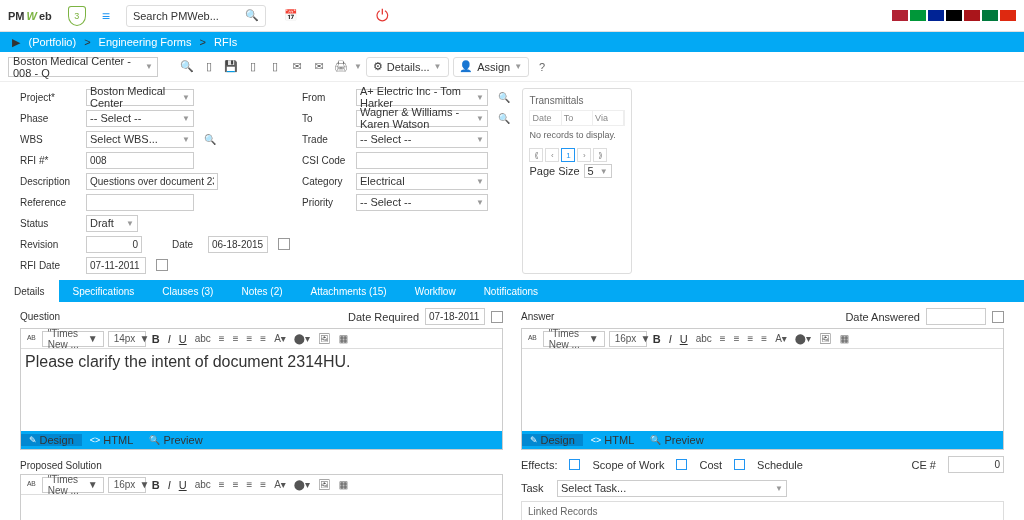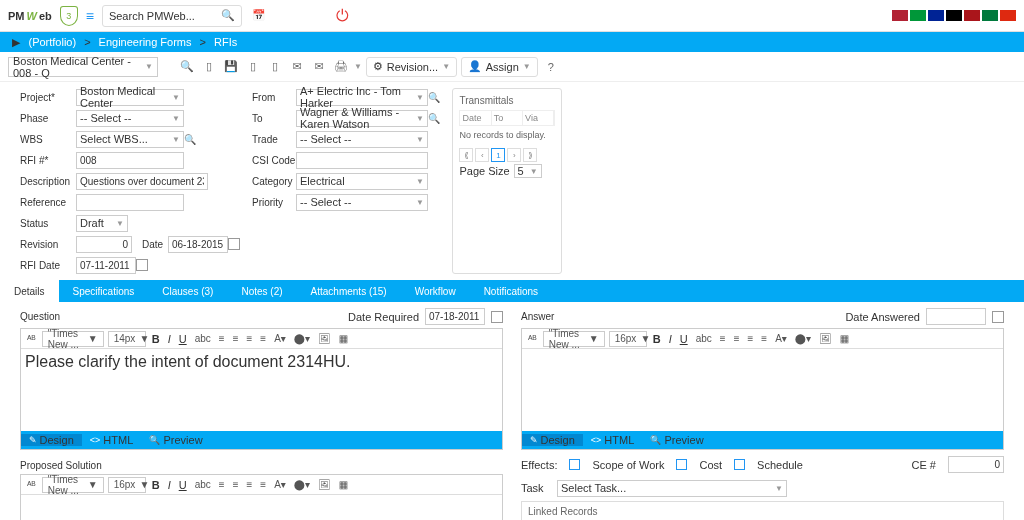--- a/index.html
+++ b/index.html
@@ -1,35 +1,35 @@
 <!DOCTYPE html>
 <html><head>
 <meta charset="utf-8">
 <style>
 *{box-sizing:border-box;margin:0;padding:0;font-family:Arial,sans-serif;font-size:11px;color:#333}
 body{background:#fff;width:1024px;height:520px;overflow:hidden}
-.topbar{display:flex;align-items:center;height:32px;padding:4px 8px;border-bottom:1px solid #e0e0e0;gap:8px}
+.topbar{display:flex;align-items:center;height:32px;padding:4px 8px;border-bottom:1px solid #e0e0e0;gap:16px}
 .logo{display:flex;align-items:center;gap:2px;font-weight:bold;font-size:17px}
 .logo .pm{color:#333}.logo .w{color:#7cb342;font-style:italic}.logo .eb{color:#333}
 .shield{width:18px;height:20px;border:1px solid #7cb342;border-radius:3px 3px 50% 50%;display:flex;align-items:center;justify-content:center;color:#7cb342;font-size:9px}
 .ham{color:#2196f3;font-size:14px;cursor:pointer}
 .search{border:1px solid #ddd;border-radius:3px;height:22px;padding:0 6px;width:140px;display:flex;align-items:center;justify-content:space-between;color:#aaa}
 .power{color:#e53935;font-size:16px;margin-left:60px}
 .flags{margin-left:auto;display:flex;gap:2px}
 .flag{width:16px;height:11px}
 .breadcrumb{background:#03a9f4;color:#fff;height:20px;display:flex;align-items:center;padding:0 8px;font-size:10px}
 .breadcrumb a{color:#fff;margin:0 4px}
 .breadcrumb span{margin:0 4px}
 .toolbar{height:30px;display:flex;align-items:center;padding:4px 8px;gap:4px;border-bottom:1px solid #eee}
 .project-sel{border:1px solid #ccc;height:20px;padding:0 4px;width:150px;font-size:10px;display:flex;align-items:center;justify-content:space-between}
 .tb-ico{width:18px;height:18px;display:flex;align-items:center;justify-content:center;color:#666;border-radius:2px;cursor:pointer}
 .tb-btn{border:1px solid #ddd;border-radius:3px;height:20px;padding:0 6px;display:flex;align-items:center;gap:4px;font-size:10px;color:#555;cursor:pointer}
 .form-area{display:flex;padding:6px 20px 2px;gap:12px}
 .col{display:flex;flex-direction:column;gap:3px}
-.row{display:flex;align-items:center;gap:0;height:18px}
+.row{display:flex;align-items:center;gap:10px;height:18px}
 .lbl{width:56px;font-size:10px;color:#333}
 .lbl2{width:44px;font-size:10px}
 .inp,.sel{border:1px solid #ccc;height:17px;padding:0 3px;font-size:10px;width:108px;background:#fff}
 .sel{display:flex;align-items:center;justify-content:space-between;color:#666}
 .caret{font-size:8px;color:#999}
 .wide{width:132px}
 .mag{color:#888;font-size:10px;cursor:pointer}
 .transmit{border:1px solid #ddd;border-radius:3px;padding:6px;width:110px}
 .transmit-hd{font-size:10px;color:#666;margin-bottom:4px}
 .thead{display:flex;border:1px solid #eee;height:16px}
@@ -110,21 +110,21 @@
   <span class="tb-ico">▯</span>
   <span class="tb-ico">💾</span>
   <span class="tb-ico">▯</span>
   <span class="tb-ico">▯</span>
   <span class="tb-ico">✉</span>
   <span class="tb-ico">✉</span>
   <span class="tb-ico">🖨</span>
   <span class="caret">▼</span>
   <div class="tb-btn">
       <span>⚙</span>
-      <span>Revision...</span>
+      <span>Details...</span>
       <span class="caret">▼</span>
     </div>
   <div class="tb-btn">
       <span>👤</span>
       <span>Assign</span>
       <span class="caret">▼</span>
     </div>
   <span class="tb-ico">?</span>
 </div>
 

